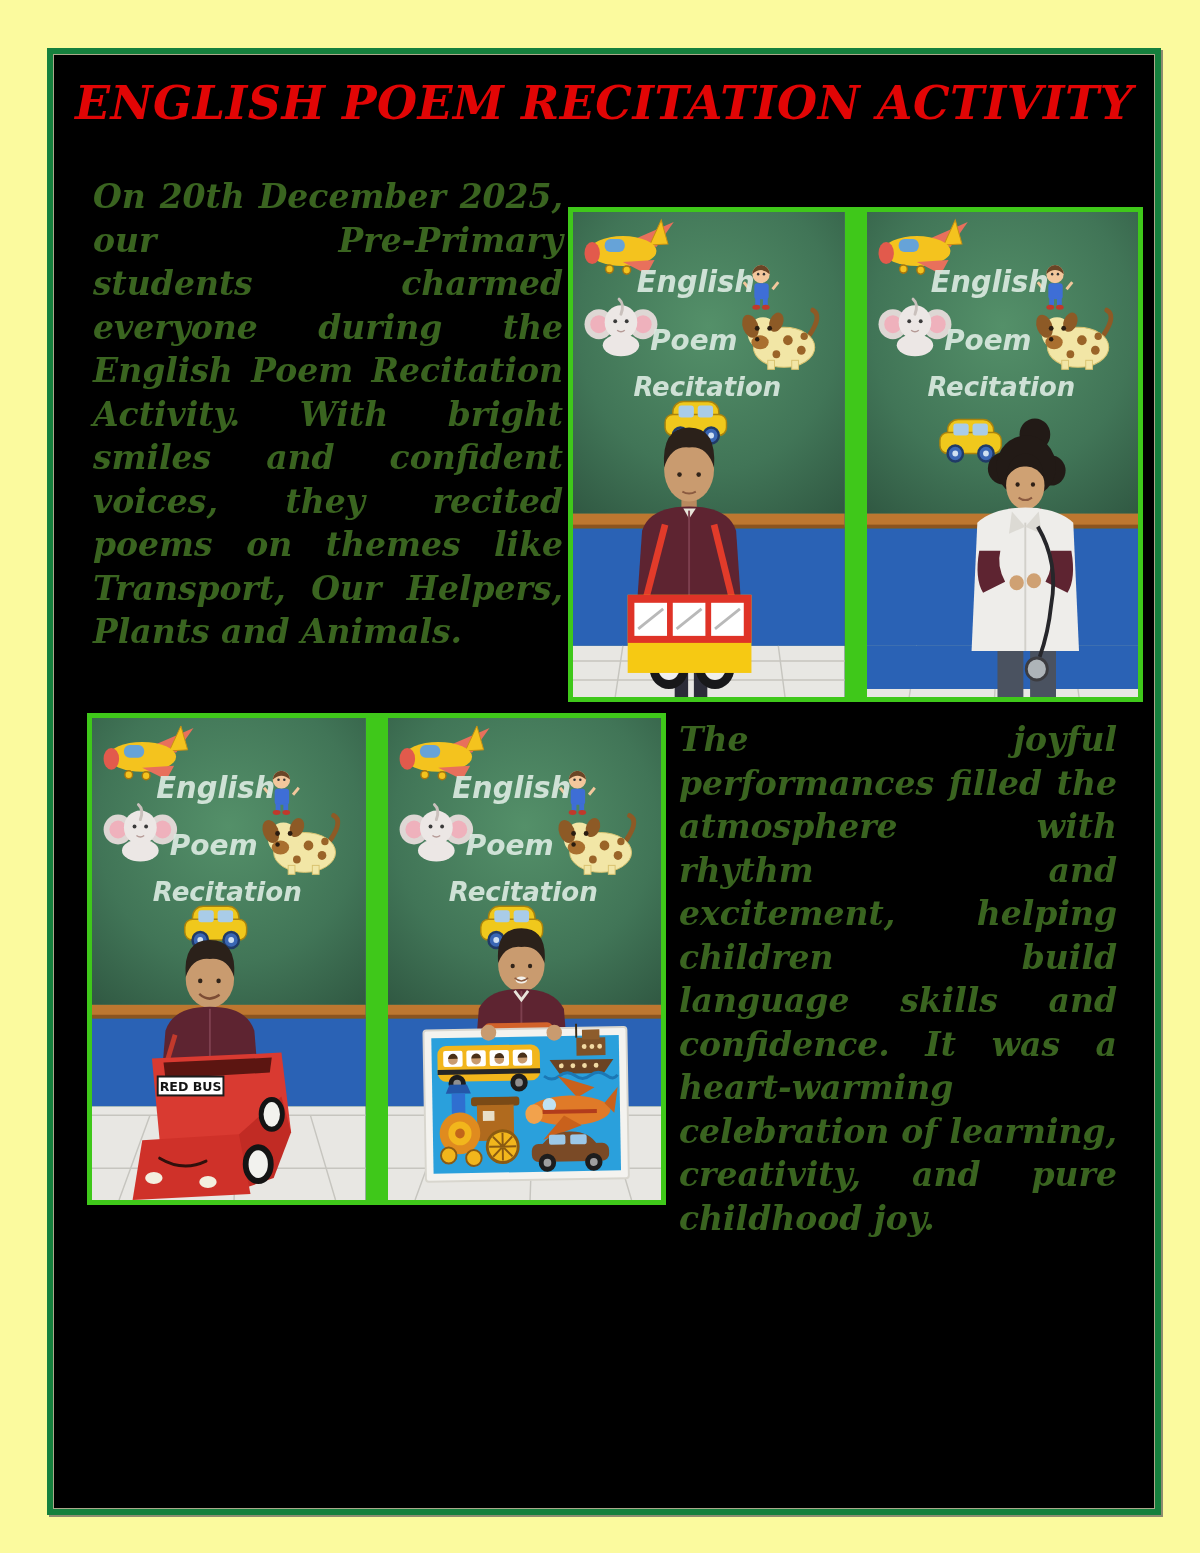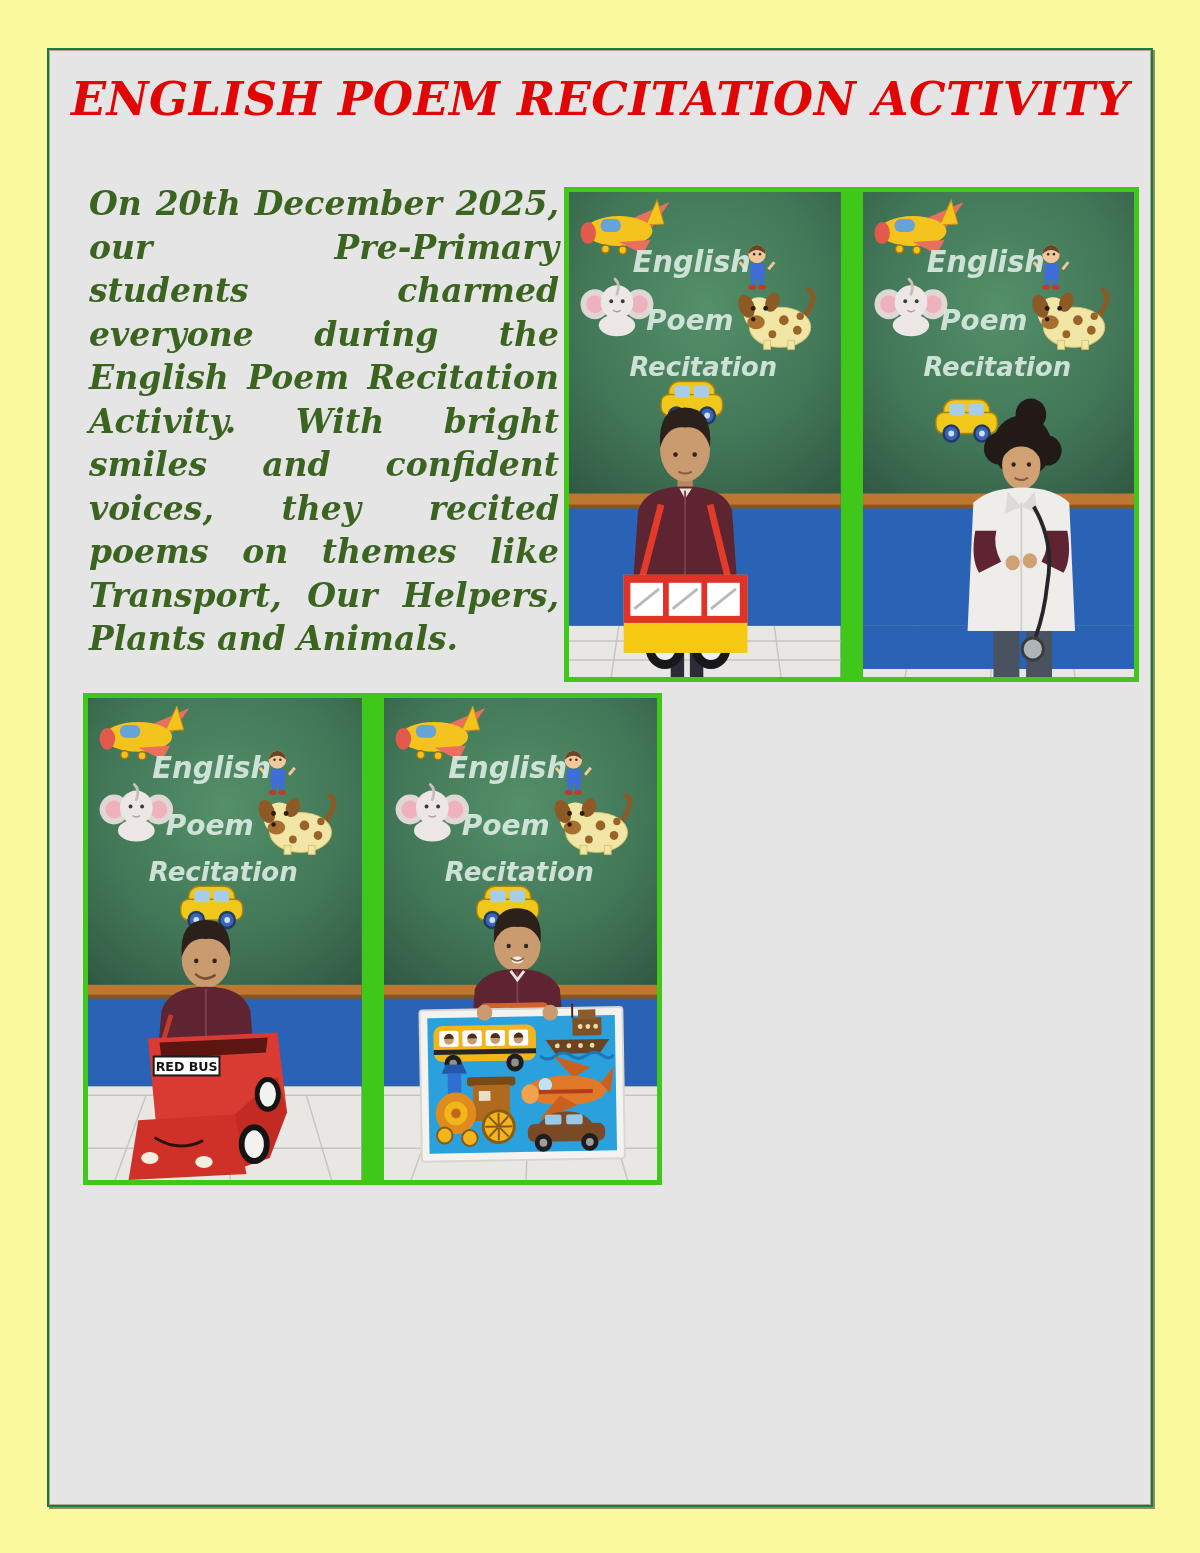--- a/index.html
+++ b/index.html
@@ -5,43 +5,43 @@
   html,body{margin:0;padding:0;}
   body{
     width:1200px;height:1553px;
     background:#fbfa9e;
     position:relative;
     font-family:"DejaVu Serif", serif;
     overflow:hidden;
   }
   .frame{
     position:absolute;left:47px;top:48px;width:1102px;height:1455px;
-    border:2px solid #15803d;
+    border:6px solid #15803d;
     box-shadow:inset 0 0 0 1px #aaa88b, 2px 2px 0 #8e8c70;
-    background:#e5e5e5;
+    background:#000000;
   }
   .title{
     position:absolute;left:0;width:100%;text-align:center;margin:0;
     color:#e10505;font-style:italic;font-weight:bold;
     font-family:"DejaVu Serif", serif;
   }
   h1.title{top:22px;font-size:46px;letter-spacing:0.5px;}
   h2.title{top:80px;font-size:44px;}
   .para{
     position:absolute;margin:0;
     color:#3a6420;font-size:33px;line-height:43.5px;
     font-style:italic;font-weight:bold;
     text-align:justify;
     font-family:"DejaVu Serif", serif;
   }
-  .para1{left:40px;top:132px;width:470px;}
+  .para1{left:40px;top:121px;width:470px;}
   .para2{left:626px;top:664px;width:438px;}
   .photoset{
     position:absolute;display:flex;gap:22px;
-    background:#3fc81a;padding:5px;box-sizing:border-box;
+    background:#3fc81a;padding:5px;box-sizing:border-box;margin-top:16px;
   }
   .ps-top{left:515px;top:137px;width:575px;height:495px;}
   .ps-bottom{left:34px;top:643px;width:579px;height:492px;}
   figure.photo{margin:0;flex:1;position:relative;overflow:hidden;background:#45795a;}
   figure.photo svg{display:block;width:100%;height:100%;}
   .chalk{
     font-family:"DejaVu Sans", sans-serif;
     font-style:italic;font-weight:bold;
     fill:#d9e9df;opacity:0.93;
   }
@@ -390,14 +390,15 @@
                 <circle cx="212" cy="447" r="4" fill="#9f9f9f"></circle>
             </g>
           </g>
           <circle cx="104" cy="316" r="8" fill="#c99b6f"></circle>
           <circle cx="172" cy="316" r="8" fill="#c99b6f"></circle>
         </g>
       </svg>
     </figure>
   </div>
 
+  <p class="para para2">The joyful performances filled the atmosphere with rhythm and excitement, helping children build language skills and confidence. It was a heart-warming celebration of learning, creativity, and pure childhood joy.</p>
 
 </div>
 
 </body></html>

